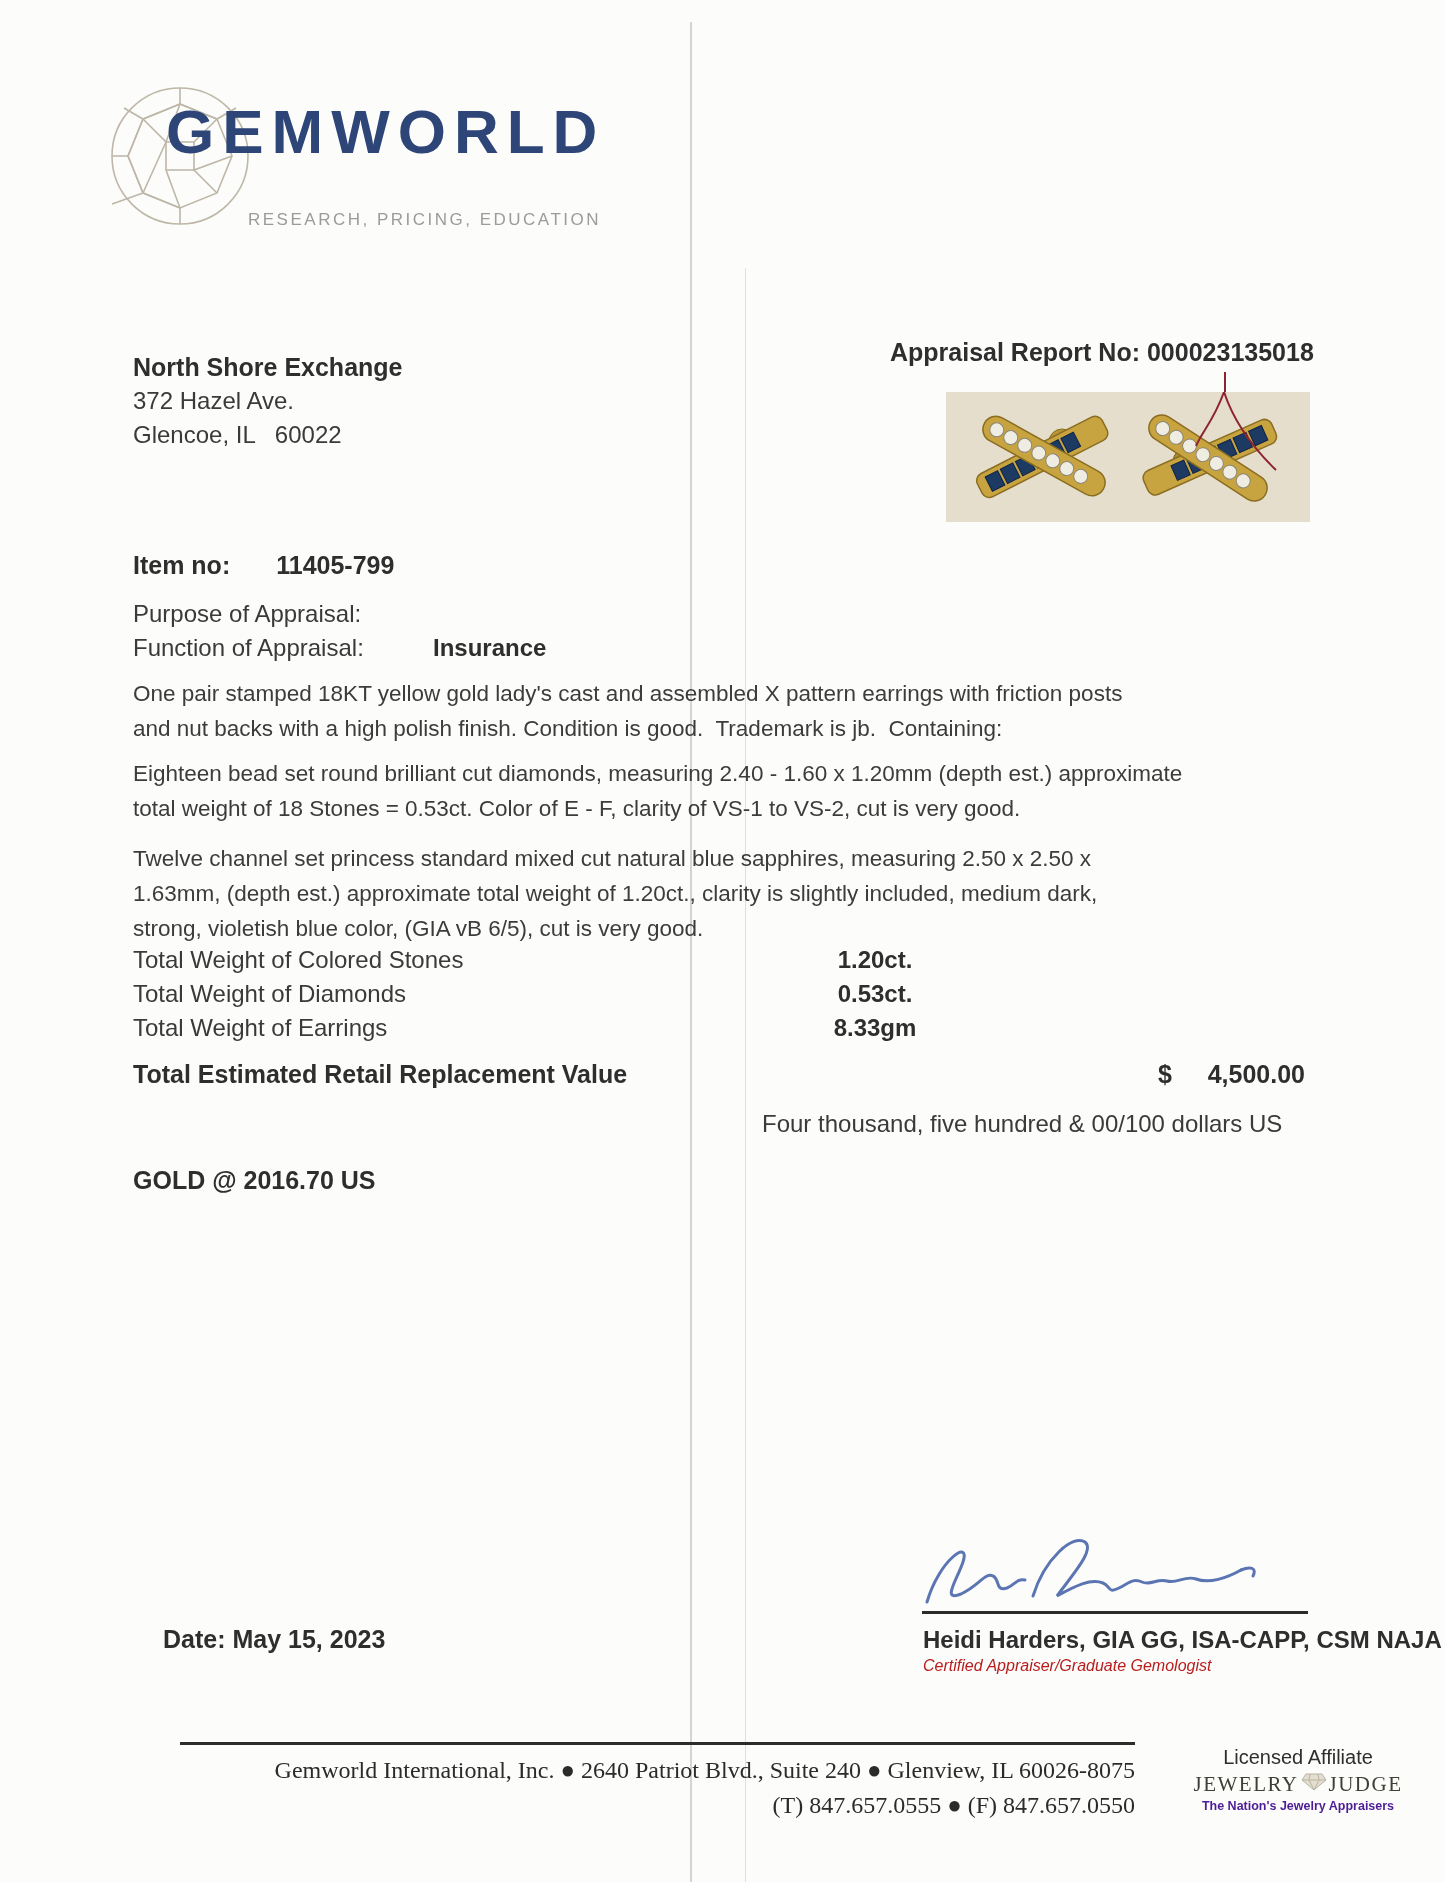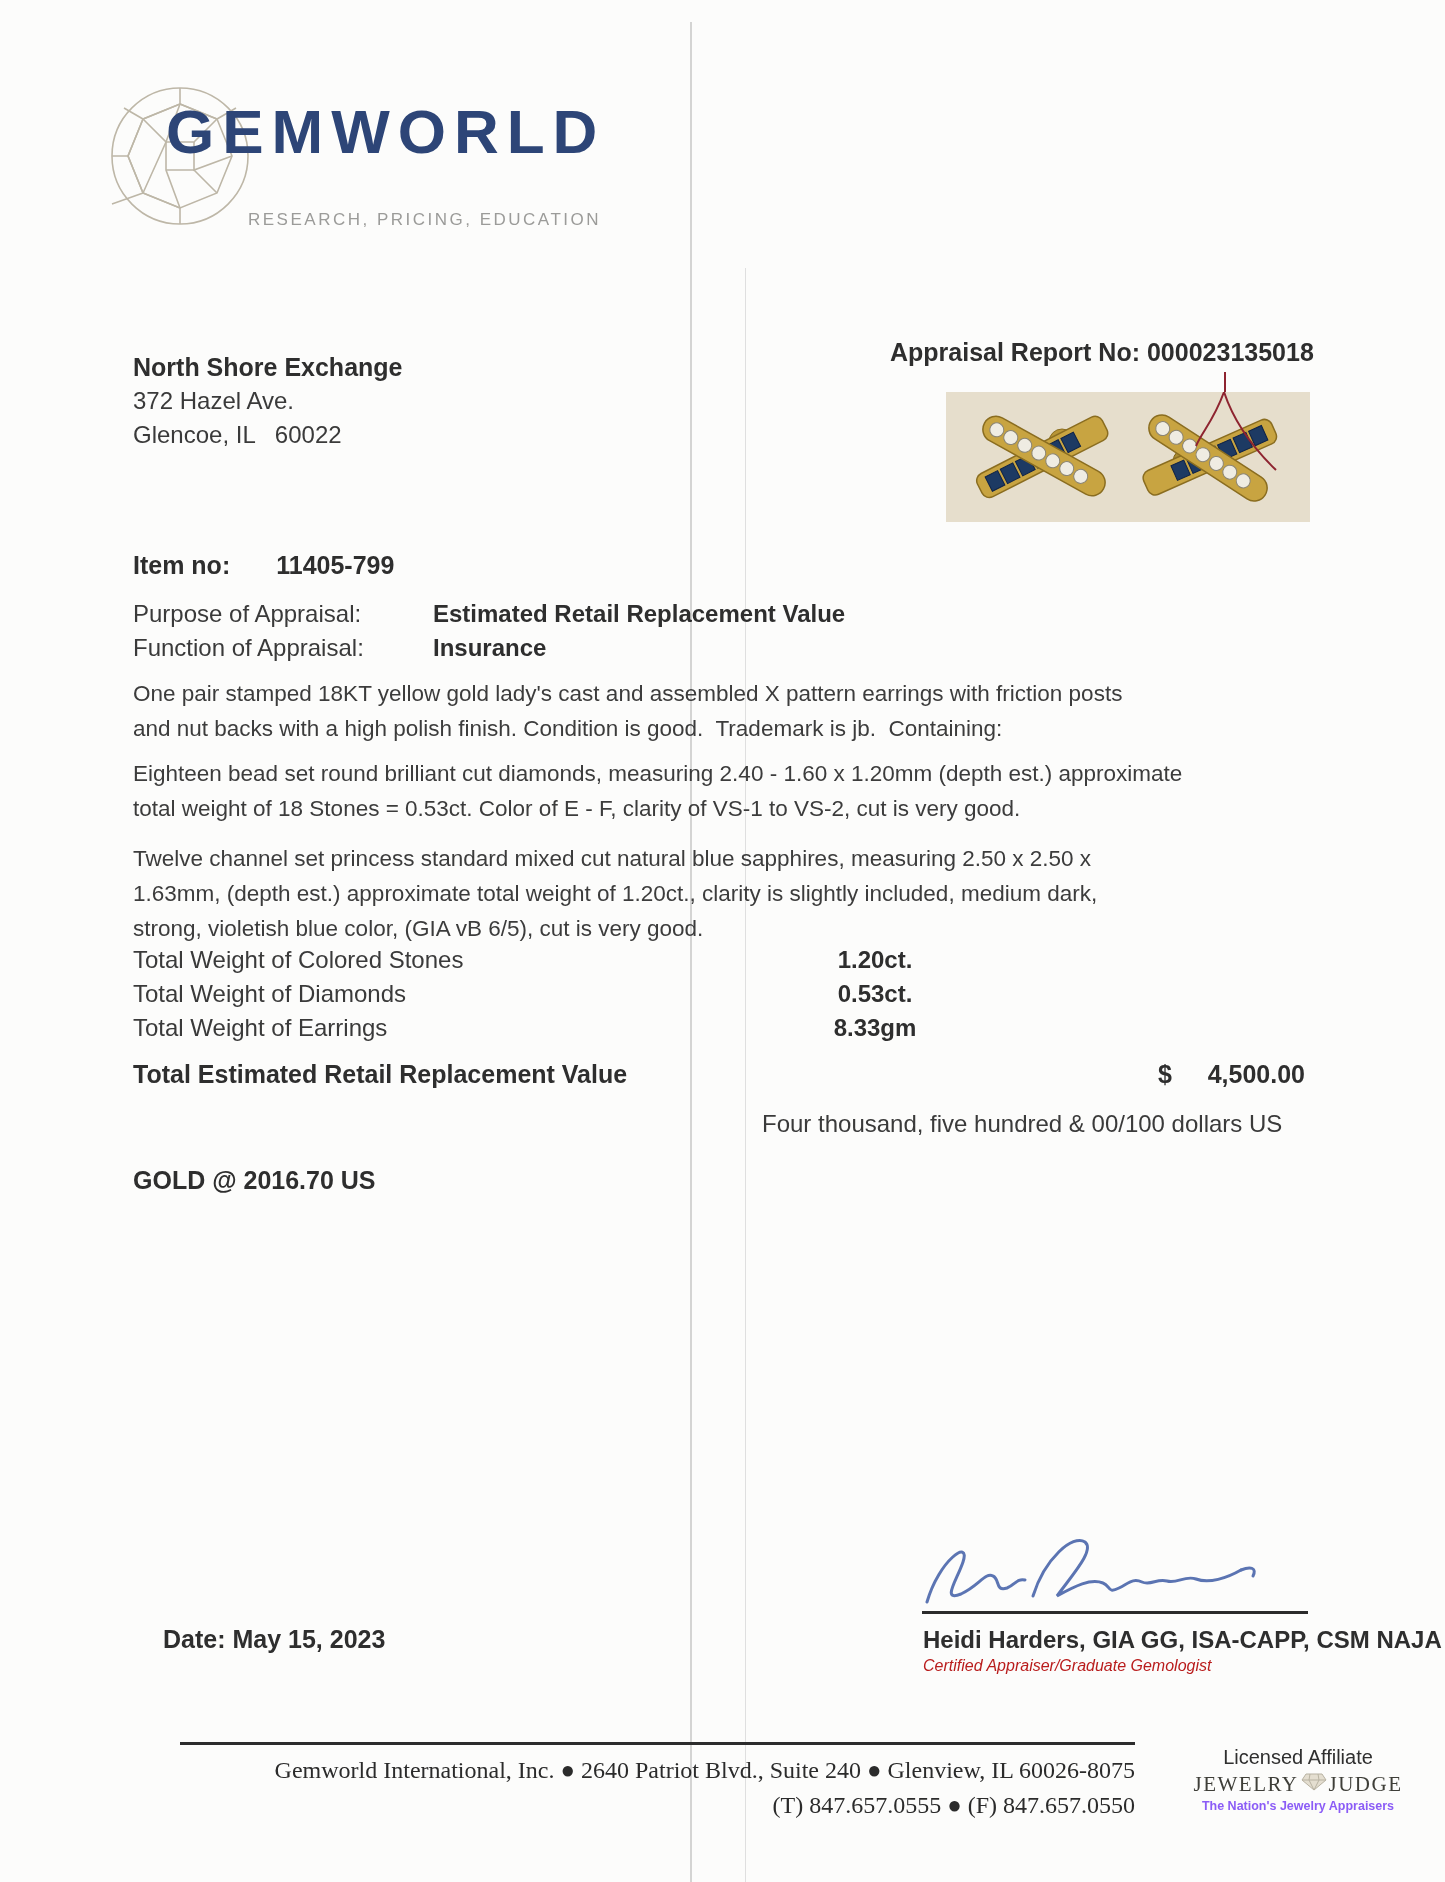--- a/index.html
+++ b/index.html
@@ -51,21 +51,21 @@
   .signer-name{left:923px; top:1626px; font-size:24px;}
   .signer-title{left:923px; top:1657px; font-size:16px; font-style:italic; color:#b91c1c;}
   
   .footer-rule{left:180px; top:1742px; width:955px; height:3px; background:#2c2c2c;}
   .footer-center{left:180px; top:1753px; width:955px; text-align:right;
                  font-family:"Liberation Serif", serif; font-size:24px; color:#2b2b2b; line-height:35px;}
   .affiliate{left:1178px; top:1746px; width:240px; text-align:center;}
   .affiliate .la{font-size:20px; color:#2f2f2f;}
   .affiliate .brand{font-family:"Liberation Serif", serif; font-size:21px; letter-spacing:1.5px;
                     color:#3e3e38; margin-top:3px; display:flex; align-items:center; justify-content:center; gap:2px;}
-  .affiliate .tag{font-size:12.5px; font-weight:bold; color:#8b5cf6; margin-top:2px;}
+  .affiliate .tag{font-size:12.5px; font-weight:bold; color:#4c1d95; margin-top:2px;}
 </style>
 </head>
 <body>
 
 <div class="page">
 
   <div class="abs fold1"></div>
   <div class="abs fold2"></div>
 
   <div class="abs logo-mark">
@@ -165,21 +165,20 @@
       <path d="M278 0 C 268 28, 256 40, 250 54" fill="none" stroke="#8e2430" stroke-width="2"></path>
       <path d="M278 0 C 288 30, 306 55, 330 78" fill="none" stroke="#8e2430" stroke-width="2"></path>
     </svg>
   </div>
 
   <div class="abs item-no bold">
     <span>Item no:</span><span class="val">11405-799</span>
   </div>
 
   <div class="abs field-label purpose">Purpose of Appraisal:</div>
-  <div class="abs field-value purpose bold">Estimated Retail Replacement Value</div>
   <div class="abs field-label function">Function of Appraisal:</div>
   <div class="abs field-value function bold">Insurance</div>
 
   <div class="abs para p1">
     <div class="pre">One pair stamped 18KT yellow gold lady's cast and assembled X pattern earrings with friction posts</div>
     <div class="pre">and nut backs with a high polish finish. Condition is good.  Trademark is jb.  Containing:</div>
   </div>
   <div class="abs para p2">
     <div class="pre">Eighteen bead set round brilliant cut diamonds, measuring 2.40 - 1.60 x 1.20mm (depth est.) approximate</div>
     <div class="pre">total weight of 18 Stones = 0.53ct. Color of E - F, clarity of VS-1 to VS-2, cut is very good.</div>

